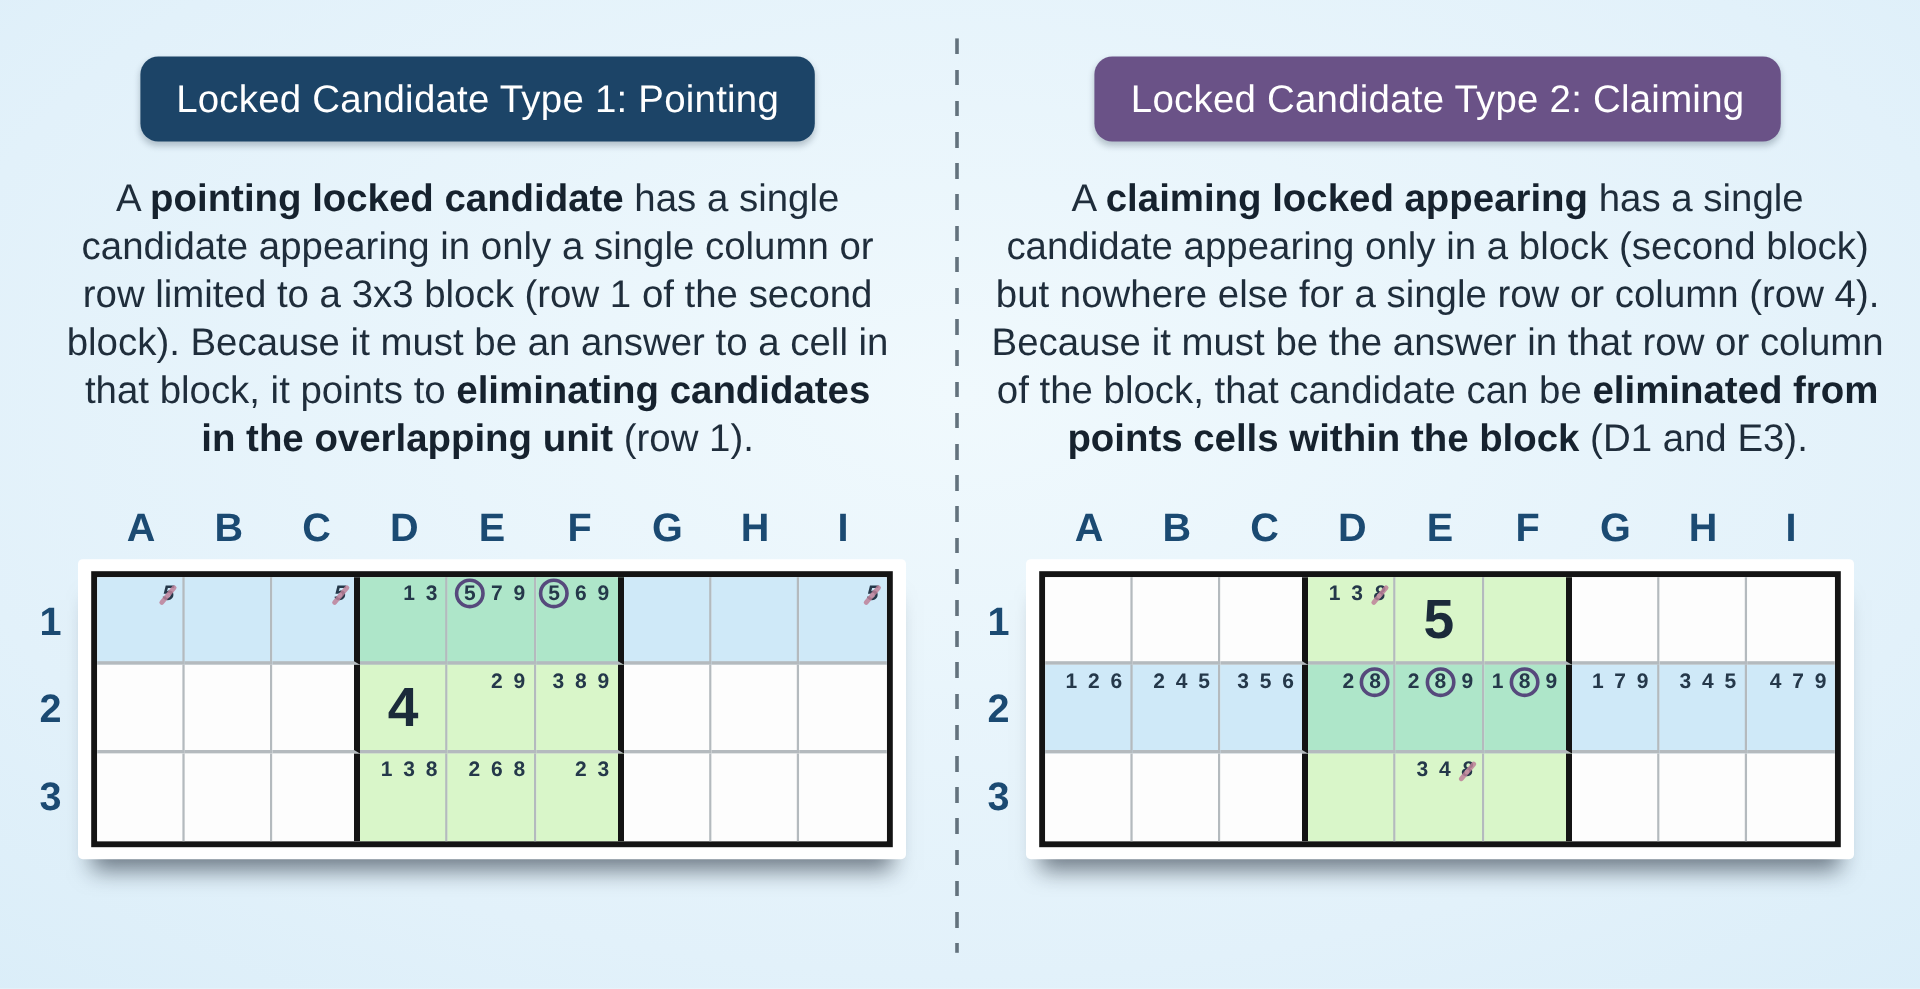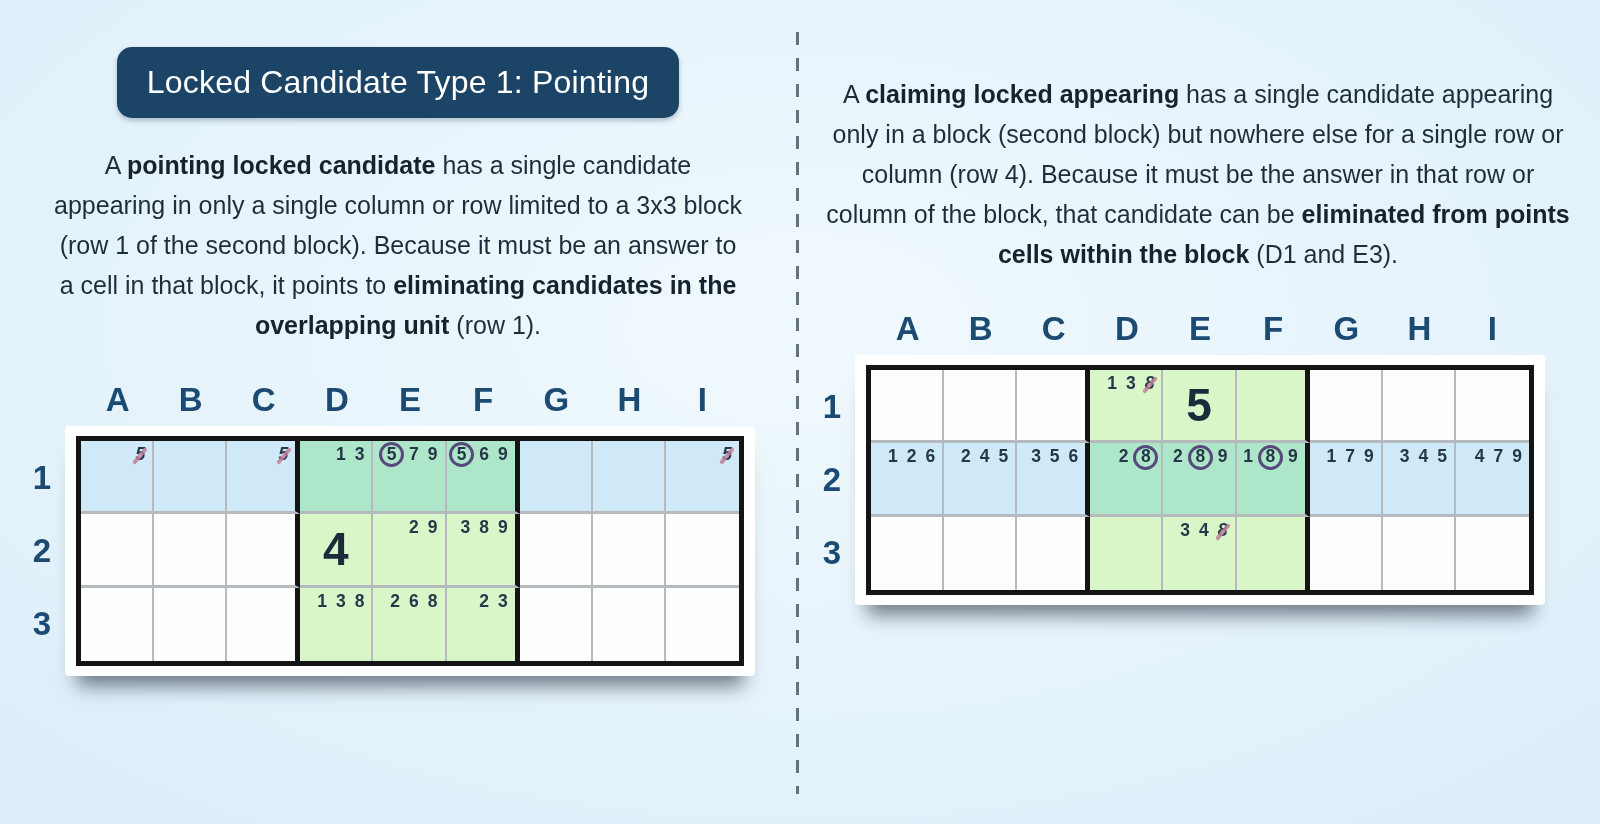--- a/index.html
+++ b/index.html
@@ -31,21 +31,21 @@
   .badge{
     display:block;width:fit-content;margin:0 auto;
     padding:17px 30px;border-radius:15px;color:#ffffff;
     font-size:32px;letter-spacing:.2px;
     box-shadow:0 3px 5px rgba(20,40,60,.25);
   }
   .badge-navy{background:var(--badge-navy);}
   .badge-purple{background:var(--badge-purple);}
   .desc{
     margin:27px auto 0;text-align:center;
-    font-size:25px;line-height:40px;color:var(--text-dark);
+    font-size:32px;line-height:40px;color:var(--text-dark);
     max-width:688px;
   }
   .half.right .desc{max-width:748px;}
   .desc b{font-weight:bold;color:#16222e;}
 
   
   .grid-area{margin-top:36px;margin-left:19px;width:fit-content;}
   .half.right .grid-area{margin-left:10px;}
   .headers{
     display:grid;grid-template-columns:repeat(9,1fr);
@@ -216,20 +216,21 @@
             <div class="cell bg-white col8 row2"></div>
           </div>
       </div>
     </div>
   </div>
 </section>
 
 <div class="divider"></div>
 
 <section class="half right">
+  <div class="badge badge-purple">Locked Candidate Type 2: Claiming</div>
   <p class="desc"><span>A </span><b>claiming locked appearing</b><span> has a single candidate appearing only in a block (second block) but nowhere else for a single row or column (row 4). Because it must be the answer in that row or column of the block, that candidate can be </span><b>eliminated from points cells within the block</b><span> (D1 and E3).</span></p>
   <div class="grid-area">
     <div class="headers">
         <div class="colhead">A</div>
         <div class="colhead">B</div>
         <div class="colhead">C</div>
         <div class="colhead">D</div>
         <div class="colhead">E</div>
         <div class="colhead">F</div>
         <div class="colhead">G</div>

